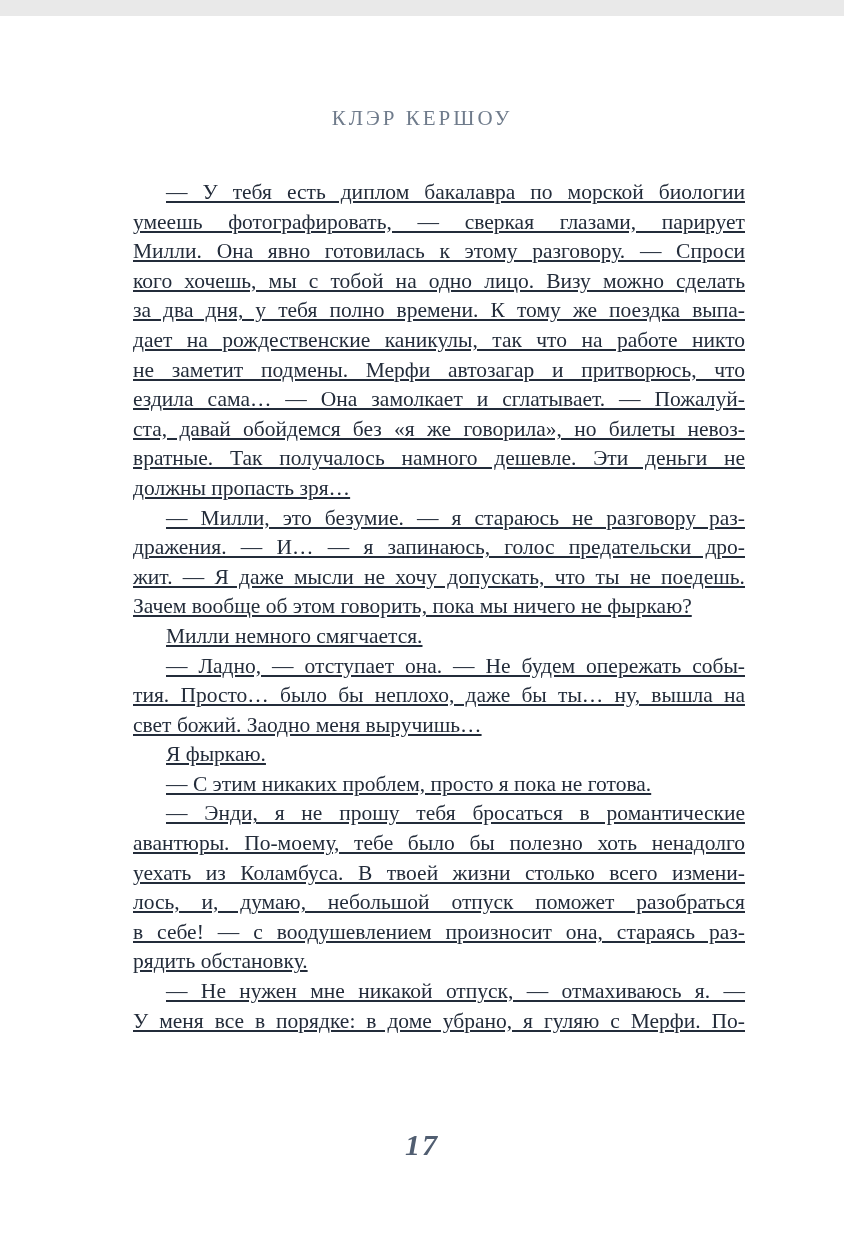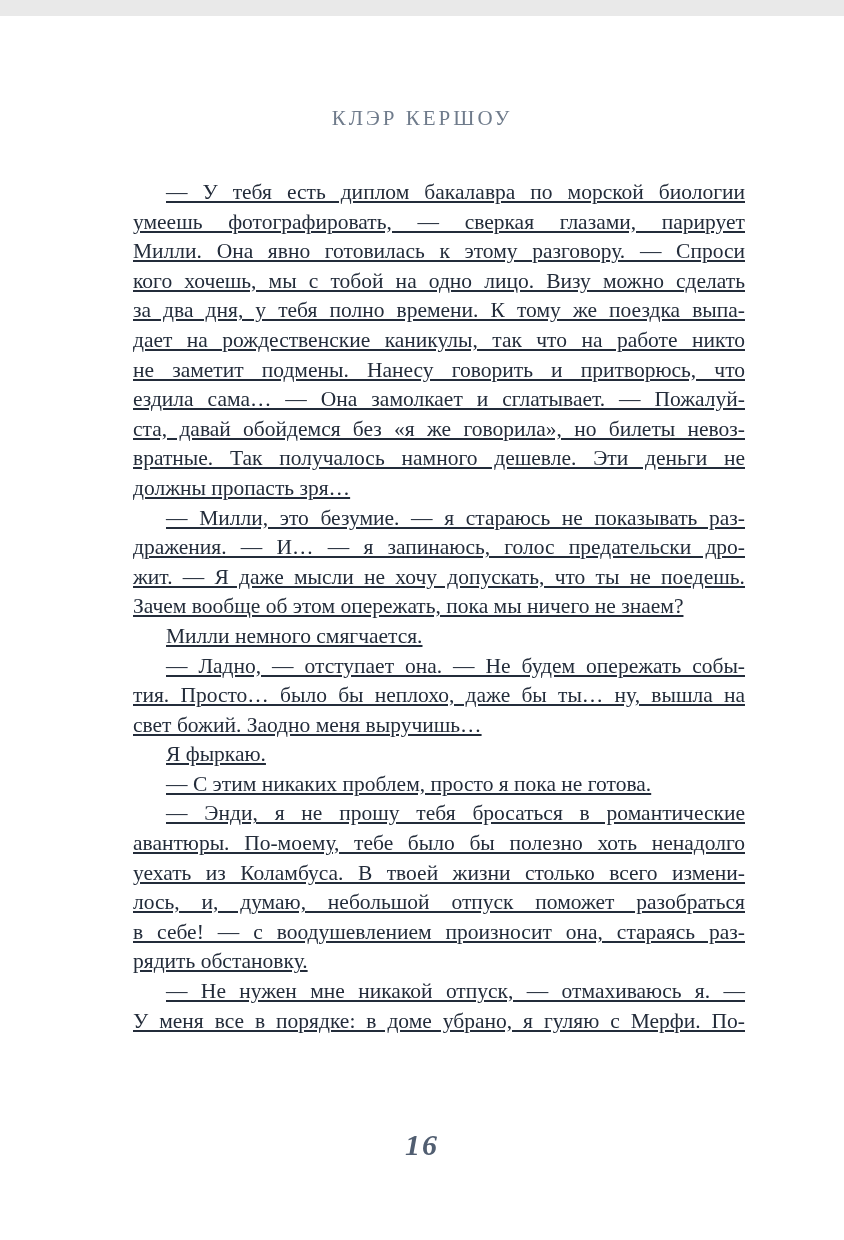--- a/index.html
+++ b/index.html
@@ -74,30 +74,30 @@
 <div class="book-page" style="--bg: #ffffff; --body-color: #232c3a; --head-color: #6f7b8b; --folio-color: #515e71;">
   <div class="running-head">КЛЭР КЕРШОУ</div>
 
   <div class="text-block" id="text-block">
       <div class="line first">— У тебя есть диплом бакалавра по морской биологии</div>
       <div class="line">умеешь фотографировать, — сверкая глазами, парирует</div>
       <div class="line">Милли. Она явно готовилась к этому разговору. — Спроси</div>
       <div class="line">кого хочешь, мы с тобой на одно лицо. Визу можно сделать</div>
       <div class="line">за два дня, у тебя полно времени. К тому же поездка выпа-</div>
       <div class="line">дает на рождественские каникулы, так что на работе никто</div>
-      <div class="line">не заметит подмены. Нанесу говорить и притворюсь, что</div>
+      <div class="line">не заметит подмены. Мерфи автозагар и притворюсь, что</div>
       <div class="line">ездила сама… — Она замолкает и сглатывает. — Пожалуй-</div>
       <div class="line">ста, давай обойдемся без «я же говорила», но билеты невоз-</div>
       <div class="line">вратные. Так получалось намного дешевле. Эти деньги не</div>
       <div class="line last">должны пропасть зря…</div>
       <div class="paragraph"></div>
-      <div class="line first">— Милли, это безумие. — я стараюсь не показывать раз-</div>
+      <div class="line first">— Милли, это безумие. — я стараюсь не разговору раз-</div>
       <div class="line">дражения. — И… — я запинаюсь, голос предательски дро-</div>
       <div class="line">жит. — Я даже мысли не хочу допускать, что ты не поедешь.</div>
-      <div class="line last">Зачем вообще об этом опережать, пока мы ничего не знаем?</div>
+      <div class="line last">Зачем вообще об этом говорить, пока мы ничего не фыркаю?</div>
       <div class="paragraph"></div>
       <div class="line first last">Милли немного смягчается.</div>
       <div class="paragraph"></div>
       <div class="line first">— Ладно, — отступает она. — Не будем опережать собы-</div>
       <div class="line">тия. Просто… было бы неплохо, даже бы ты… ну, вышла на</div>
       <div class="line last">свет божий. Заодно меня выручишь…</div>
       <div class="paragraph"></div>
       <div class="line first last">Я фыркаю.</div>
       <div class="paragraph"></div>
       <div class="line first last">— С этим никаких проблем, просто я пока не готова.</div>
@@ -107,14 +107,14 @@
       <div class="line">уехать из Коламбуса. В твоей жизни столько всего измени-</div>
       <div class="line">лось, и, думаю, небольшой отпуск поможет разобраться</div>
       <div class="line">в себе! — с воодушевлением произносит она, стараясь раз-</div>
       <div class="line last">рядить обстановку.</div>
       <div class="paragraph"></div>
       <div class="line first">— Не нужен мне никакой отпуск, — отмахиваюсь я. —</div>
       <div class="line">У меня все в порядке: в доме убрано, я гуляю с Мерфи. По-</div>
       <div class="paragraph"></div>
     </div>
 
-  <div class="folio">16</div>
+  <div class="folio">17</div>
 </div>
 
 </body></html>

